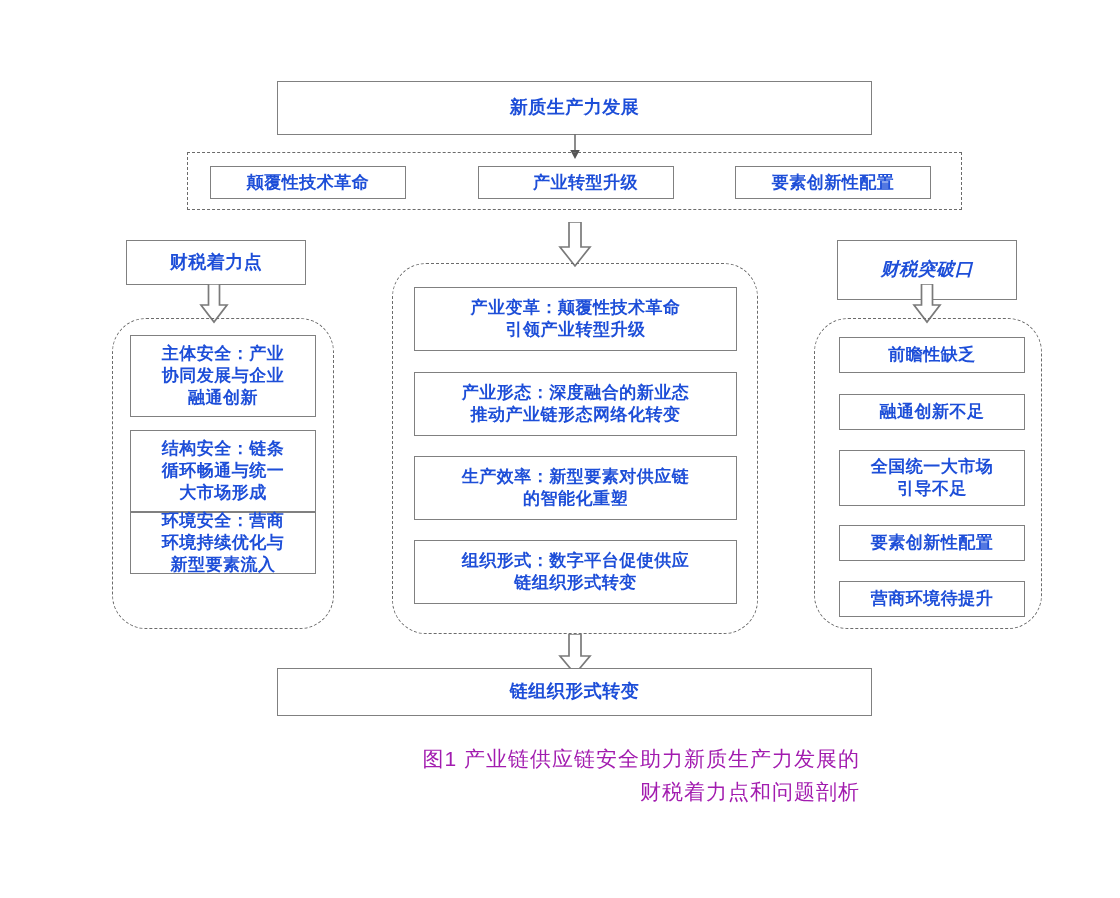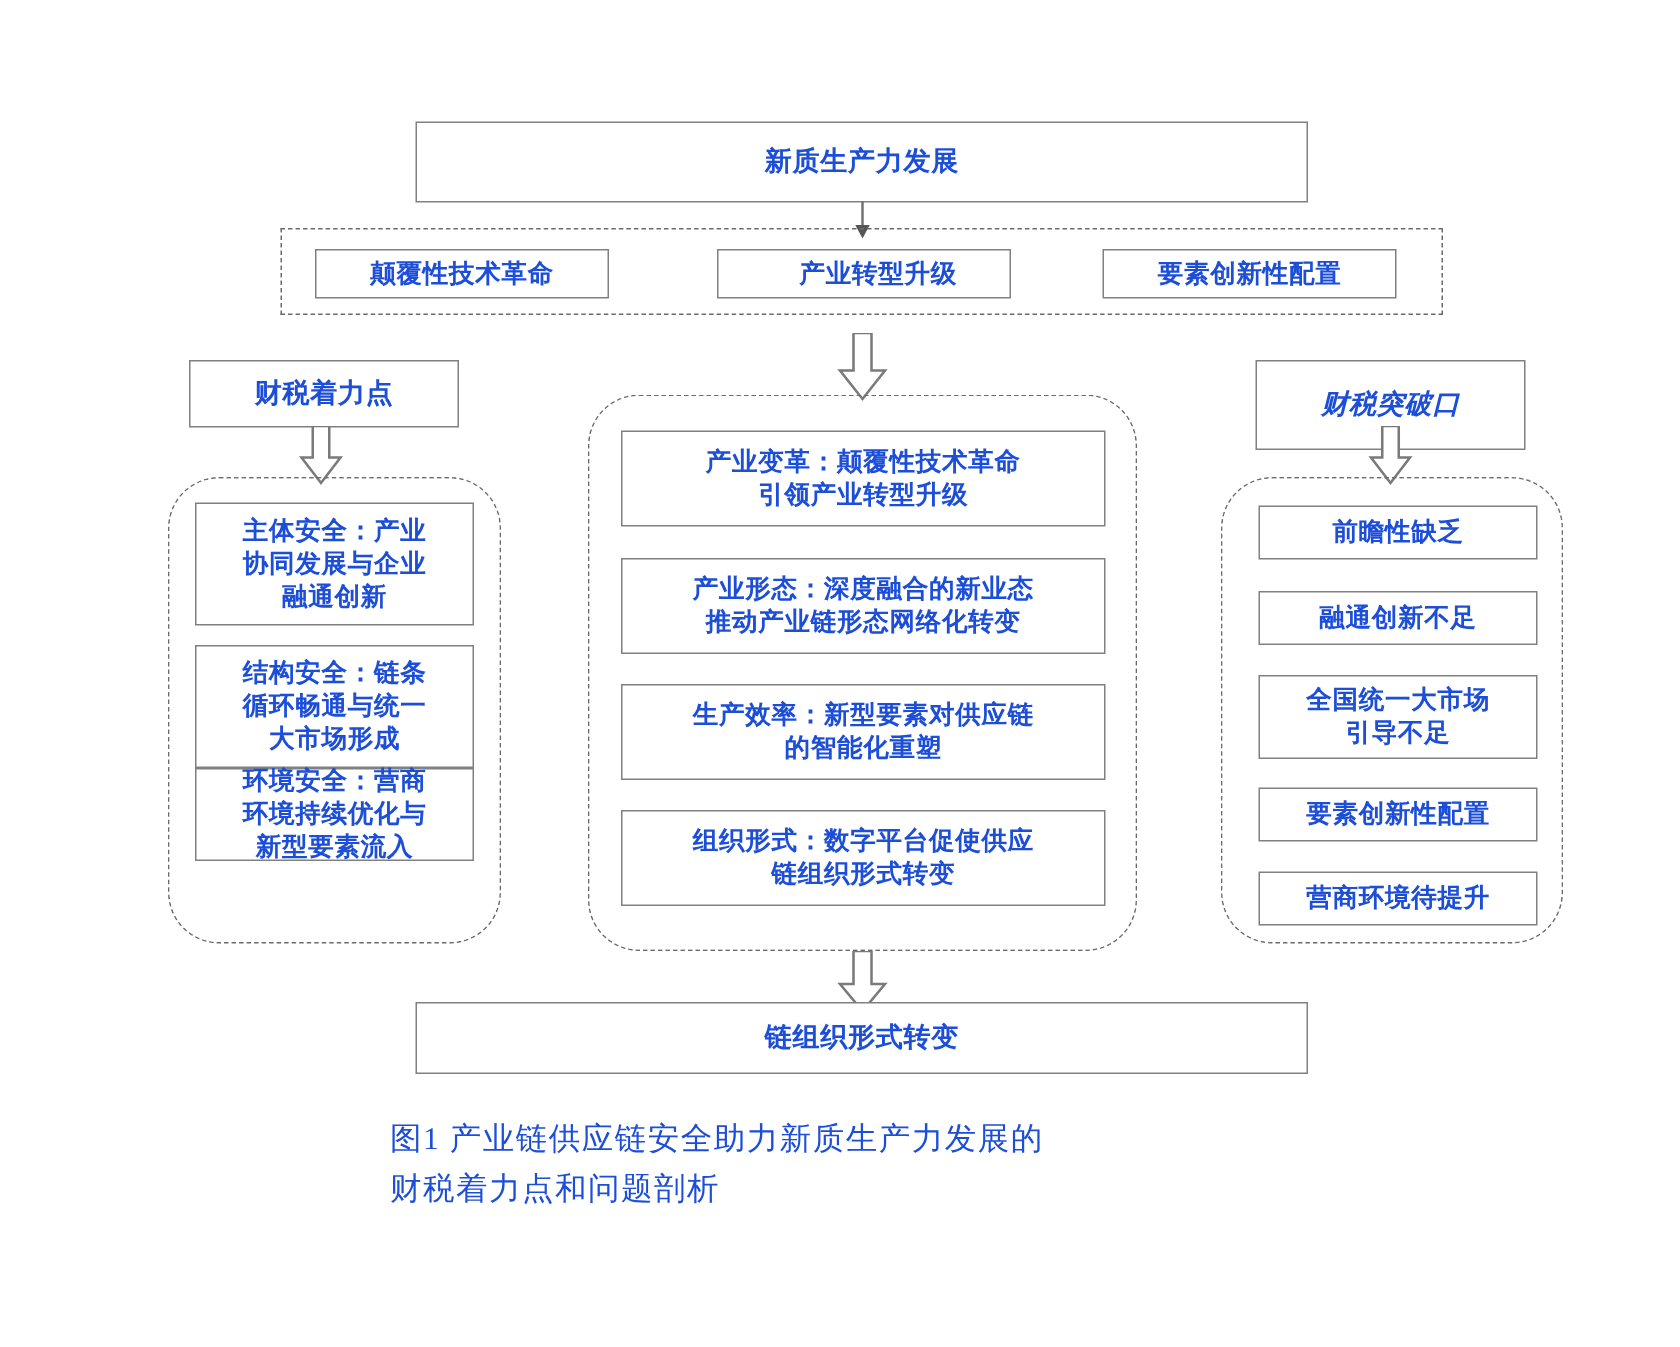--- a/index.html
+++ b/index.html
@@ -62,23 +62,23 @@
   }
 
   
   .block-arrow {
     position: absolute;
   }
 
   
   #caption {
     position: absolute;
-    text-align: left;
-    color: #1d4ed8;
-    font-family: Liberation Serif, serif;
+    text-align: right;
+    color: #a21caf;
+    font-family: Liberation Sans, sans-serif;
     font-size: 21px;
     line-height: 1.55;
     letter-spacing: 1px;
     white-space: pre-line;
   }
 
   
   .fs18 { font-size: 18px; }
   .fs17 { font-size: 17px; }
 </style>

